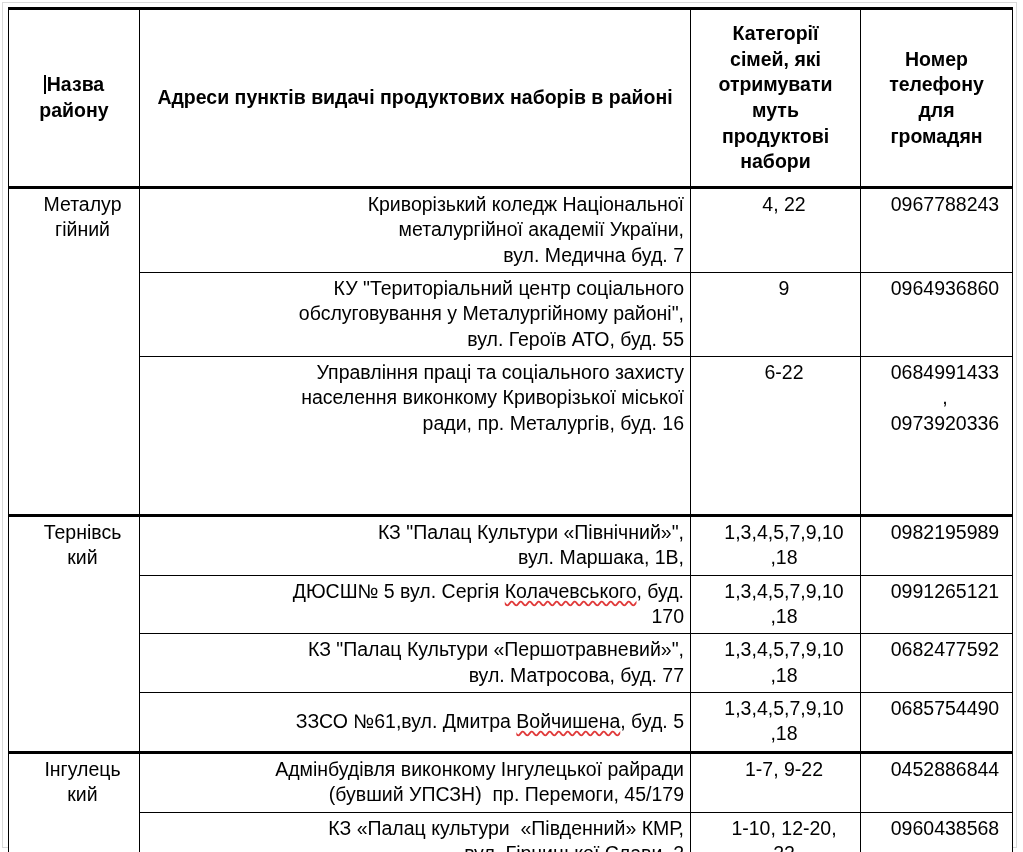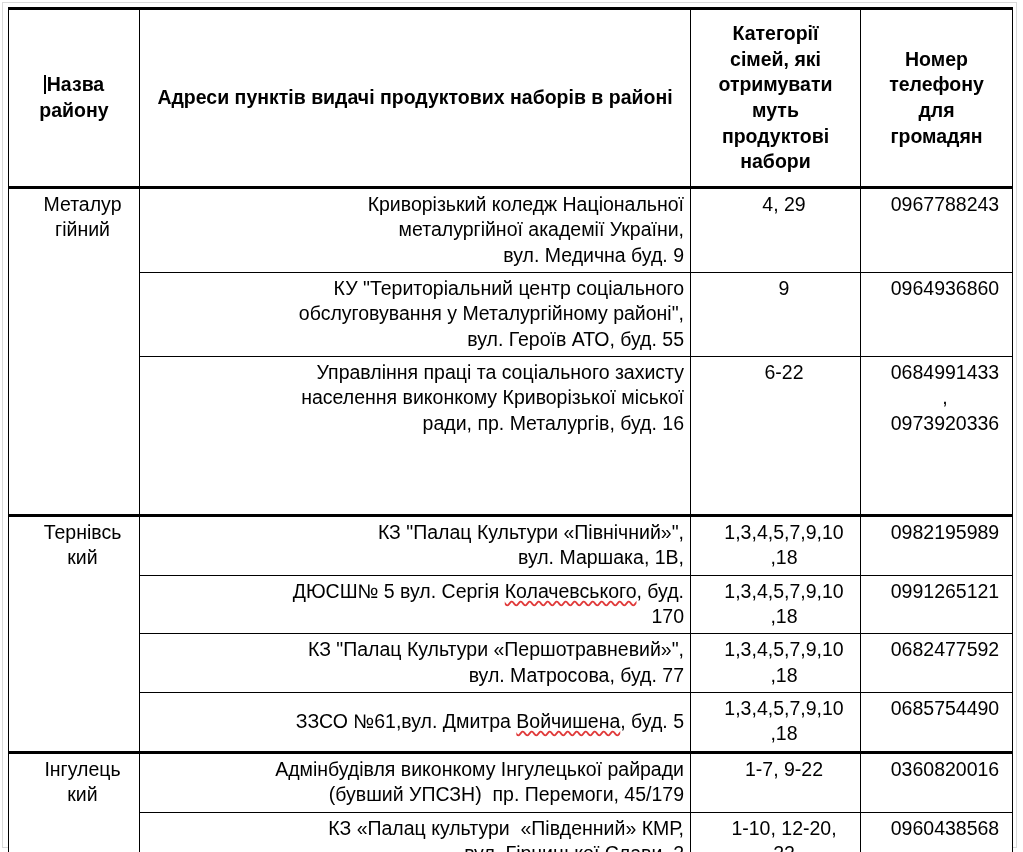--- a/index.html
+++ b/index.html
@@ -167,23 +167,23 @@
 для
 громадян</span></td>
       </tr>
 
       <tr class="group-start">
         <td class="district" rowspan="3" style="white-space:pre-line"><span>Металур
 гійний</span></td>
         <td class="address">
           <span class="addr-line">Криворізький коледж Національної</span>
           <span class="addr-line">металургійної академії України,</span>
-          <span class="addr-line">вул. Медична буд. 9</span>
-        </td>
-        <td class="category" style="white-space:pre-line"><span>4, 29</span></td>
+          <span class="addr-line">вул. Медична буд. 7</span>
+        </td>
+        <td class="category" style="white-space:pre-line"><span>4, 22</span></td>
         <td class="phone"><span>0967788243</span></td>
       </tr>
       <tr>
         <td class="address">
           <span class="addr-line">КУ "Територіальний центр соціального</span>
           <span class="addr-line">обслуговування у Металургійному районі",</span>
           <span class="addr-line">вул. Героїв АТО, буд. 55</span>
         </td>
         <td class="category" style="white-space:pre-line"><span>9</span></td>
         <td class="phone"><span>0964936860</span></td>
@@ -239,21 +239,21 @@
       </tr>
 
       <tr class="group-start">
         <td class="district" rowspan="2" style="white-space:pre-line"><span>Інгулець
 кий</span></td>
         <td class="address">
           <span class="addr-line">Адмінбудівля виконкому Інгулецької райради</span>
           <span class="addr-line">(бувший УПСЗН)  пр. Перемоги, 45/179</span>
         </td>
         <td class="category" style="white-space:pre-line"><span>1-7, 9-22</span></td>
-        <td class="phone"><span>0360820016</span></td>
+        <td class="phone"><span>0452886844</span></td>
       </tr>
       <tr class="last-row">
         <td class="address">
           <span class="addr-line">КЗ «Палац культури  «Південний» КМР,</span>
           <span class="addr-line">вул. Гірницької Слави, 2</span>
         </td>
         <td class="category" style="white-space:pre-line"><span>1-10, 12-20,
 22</span></td>
         <td class="phone"><span>0960438568</span></td>
       </tr>

